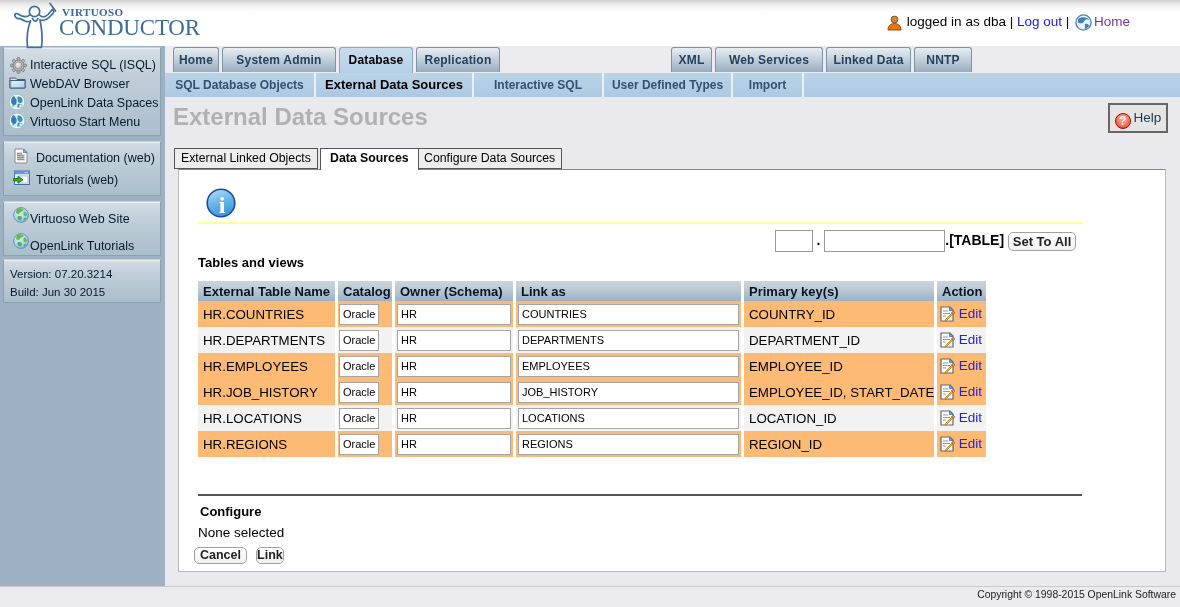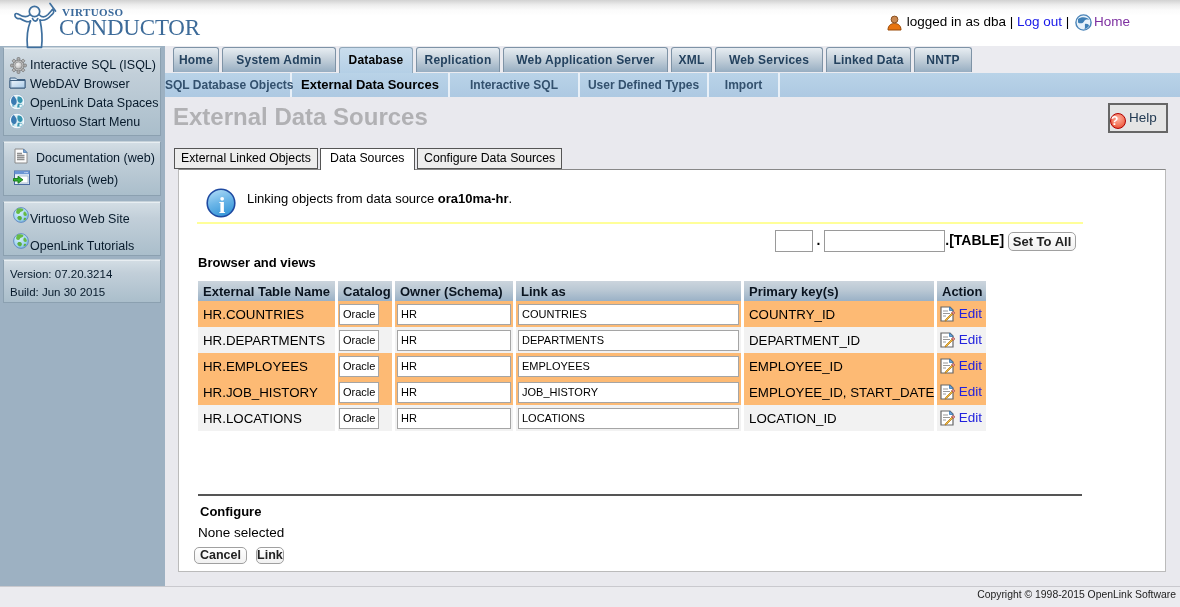--- a/index.html
+++ b/index.html
@@ -18,25 +18,25 @@
 #tabs1{position:absolute;left:0;top:0;width:1015px;height:27px}
 .t1{position:absolute;top:1px;height:25px;border:1px solid #7e93a6;border-bottom:none;border-radius:3px 3px 0 0;background:linear-gradient(#e7edf2 0,#c5d1db 45%,#97aec2 100%);font-size:12px;font-weight:bold;color:#24425f;text-align:center;line-height:24px;letter-spacing:0.2px}
 .t1.act{top:1px;height:26px;background:linear-gradient(#cadded 0,#b4cfe6 100%);color:#000;border-color:#8fa6b8}
 
 #tabs2{position:absolute;left:0;top:27px;width:1015px;height:24px;background:linear-gradient(#b9d3e8 0,#adc9e2 100%);font-size:12px;font-weight:bold;color:#33516e;white-space:nowrap}
 #tabs2 span{display:inline-block;height:24px;line-height:24px;text-align:center;border-right:2px solid #e8f0f8}
 #tabs2 span.act{color:#000;font-size:13px}
 
 #content{position:absolute;left:0;top:51px;width:1015px;height:489px;background:#e9e9ee}
 #h1{position:absolute;left:8px;top:6px;font-size:24px;font-weight:bold;color:#b1b1b4;letter-spacing:0px}
-#helpbtn{position:absolute;left:943px;top:6px;width:60px;height:30px;border:2px solid #666;background:#e5e5e5;font-size:13.5px;color:#223a52;line-height:26px;text-align:left}
+#helpbtn{position:absolute;left:943px;top:6px;width:60px;height:30px;border:2px solid #666;background:#e5e5e5;font-size:13.5px;color:#223a52;line-height:26px;text-align:center}
 #helpbtn .hq{display:inline-block;vertical-align:-3px;width:16px;height:16px;border-radius:50%;background:radial-gradient(circle at 50% 35%,#ffb09e 0,#f4765c 55%,#e03a20 100%);border:1px solid #b00000;color:#fff;font-size:12px;font-weight:bold;line-height:14px;margin-right:3px}
 
 .stab{position:absolute;top:51px;height:21px;border:1px solid #555;background:#ededed;font-size:12.3px;color:#000;line-height:19px;padding:0 6px;white-space:nowrap}
-.stab.act{background:#fff;font-weight:normal;height:22px;border-bottom:none;z-index:3;font-size:12.3px;padding:0 9px}
+.stab.act{background:#fff;font-weight:bold;height:22px;border-bottom:none;z-index:3;font-size:12.3px;padding:0 9px}
 
 #panel{position:absolute;left:13px;top:72px;width:988px;height:403px;background:#fff;border:1px solid #bbb;border-top-color:#888}
 .abs{position:absolute}
 #infoicon{left:27px;top:18px}
 #infotext{left:68px;top:21px;font-size:13px;color:#000}
 #yline{left:18px;top:52px;width:886px;height:2px;background:#ffff99}
 #setrow{left:0;top:60px;width:897px;height:24px;text-align:right;font-size:14px;font-weight:bold}
 .inp{border:1px solid #9a9a9a;background:#fff;height:22px;font-size:11px;padding:0 3px;vertical-align:middle;font-family:"Liberation Sans",sans-serif}
 .macbtn{display:inline-block;border:1px solid #a0a0a0;border-radius:5px;background:linear-gradient(#fff,#f1f1f1);font-size:13px;font-weight:bold;color:#222;text-align:center;vertical-align:middle}
 #tvlabel{left:19px;top:85px;font-size:13px;font-weight:bold;color:#000}
@@ -211,53 +211,51 @@
   <div class="sit" style="left:10px;top:222px;font-size:11.5px">Version: 07.20.3214</div>
   <div class="sit" style="left:10px;top:240px;font-size:11.5px">Build: Jun 30 2015</div>
 </div>
 
 <div id="main">
   <div id="tabs1">
     <span class="t1" style="left:8px;width:46px">Home</span>
     <span class="t1" style="left:57px;width:114px">System Admin</span>
     <span class="t1 act" style="left:174px;width:74px">Database</span>
     <span class="t1" style="left:251px;width:84px">Replication</span>
-    <span class="t1" style="left:338px;width:165px">Web Application Server</span>
     <span class="t1" style="left:506px;width:41px">XML</span>
     <span class="t1" style="left:550px;width:108px">Web Services</span>
     <span class="t1" style="left:661px;width:85px">Linked Data</span>
     <span class="t1" style="left:749px;width:58px">NNTP</span>
   </div>
-  <div id="tabs2"><span style="width:127px">SQL Database Objects</span><span class="act" style="width:158px">External Data Sources</span><span style="width:130px">Interactive SQL</span><span style="width:129px">User Defined Types</span><span style="width:71px">Import</span></div>
+  <div id="tabs2"><span style="width:151px">SQL Database Objects</span><span class="act" style="width:158px">External Data Sources</span><span style="width:130px">Interactive SQL</span><span style="width:129px">User Defined Types</span><span style="width:71px">Import</span></div>
   <div id="content">
     <div id="h1">External Data Sources</div>
     <div id="helpbtn"><span class="hq">?</span>Help</div>
     <span class="stab" style="left:9px">External Linked Objects</span>
     <span class="stab act" style="left:155px">Data Sources</span>
     <span class="stab" style="left:252px">Configure Data Sources</span>
     <div id="panel">
       <div class="abs" id="infoicon">
           <svg width="30" height="30" viewBox="0 0 30 30">
             <defs>
               <linearGradient id="ib" x1="0" y1="0" x2="0.35" y2="1">
                 <stop offset="0%" stop-color="#b8e0f8"></stop>
                 <stop offset="55%" stop-color="#6cb6e8"></stop>
                 <stop offset="100%" stop-color="#3c9ada"></stop>
               </linearGradient>
             </defs>
             <circle cx="15" cy="15" r="13.8" fill="url(#ib)" stroke="#1e49a0" stroke-width="1.6"></circle>
             <text x="16" y="24.5" font-family="Liberation Serif,serif" font-size="24" font-weight="bold" fill="#fff" text-anchor="middle">i</text>
           </svg>
         </div>
-      <div class="abs" id="infotext">Linking objects from data source <b>ora10ma-hr</b>.</div>
       <div class="abs" id="yline"></div>
       <div class="abs" id="setrow">
         <input class="inp" style="width: 38px;" type="text">&nbsp;.&nbsp;<input class="inp" style="width: 121px;" type="text">.[TABLE]&nbsp;<span class="macbtn" style="width:68px;height:19px;line-height:17px">Set To All</span>
       </div>
-      <div class="abs" id="tvlabel">Browser and views</div>
+      <div class="abs" id="tvlabel">Tables and views</div>
       <table class="abs" id="dtable">
         <tbody>
             <tr>
               <th style="width:137px">External Table Name</th>
               <th style="width:54px">Catalog</th>
               <th style="width:118px">Owner (Schema)</th>
               <th style="width:225px">Link as</th>
               <th style="width:190px">Primary key(s)</th>
               <th style="width:49px">Action</th>
             </tr>
@@ -354,20 +352,40 @@
               </td>
               <td>LOCATION_ID</td>
               <td><a href="#"><svg class="ici" width="16" height="16" viewBox="0 0 16 16">
                     <path d="M2 1 L11 1 L14 4 L14 15 L2 15 Z" fill="#fff" stroke="#666" stroke-width="1.2"></path>
                     <path d="M10.5 1 L14 4.5 L10.5 4.5 Z" fill="#6aa7e0" stroke="#3a77b0" stroke-width="0.8"></path>
                     <path d="M4 5 H9 M4 7.5 H11 M4 10 H7" stroke="#999" stroke-width="1"></path>
                     <path d="M13 7 L8 12 L6.5 13.5 L6 15 L7.5 14.5 L9 13 L14 8 Z" fill="#f0c040" stroke="#b07010" stroke-width="0.7"></path>
                     <path d="M12.5 6.5 L14.5 8.5 L15.3 7.7 C15.8 7.2 15.8 6.5 15.3 6 C14.8 5.5 14.1 5.5 13.6 6 Z" fill="#e89090" stroke="#a05050" stroke-width="0.7"></path>
                   </svg> Edit</a></td>
             </tr>
+        <tr class="odd">
+              <td>HR.REGIONS</td>
+              <td style="padding:0 1px">
+                <input class="tin" style="width: 40px;" value="Oracle">
+              </td>
+              <td style="padding:0 2px">
+                <input class="tin" value="HR" style="">
+              </td>
+              <td style="padding:0 2px">
+                <input class="tin" value="REGIONS" style="">
+              </td>
+              <td>REGION_ID</td>
+              <td><a href="#"><svg class="ici" width="16" height="16" viewBox="0 0 16 16">
+                    <path d="M2 1 L11 1 L14 4 L14 15 L2 15 Z" fill="#fff" stroke="#666" stroke-width="1.2"></path>
+                    <path d="M10.5 1 L14 4.5 L10.5 4.5 Z" fill="#6aa7e0" stroke="#3a77b0" stroke-width="0.8"></path>
+                    <path d="M4 5 H9 M4 7.5 H11 M4 10 H7" stroke="#999" stroke-width="1"></path>
+                    <path d="M13 7 L8 12 L6.5 13.5 L6 15 L7.5 14.5 L9 13 L14 8 Z" fill="#f0c040" stroke="#b07010" stroke-width="0.7"></path>
+                    <path d="M12.5 6.5 L14.5 8.5 L15.3 7.7 C15.8 7.2 15.8 6.5 15.3 6 C14.8 5.5 14.1 5.5 13.6 6 Z" fill="#e89090" stroke="#a05050" stroke-width="0.7"></path>
+                  </svg> Edit</a></td>
+            </tr>
       </tbody>
         </table>
       <div class="abs" id="hrline"></div>
       <div class="abs" id="proc">Configure</div>
       <div class="abs" id="nonesel">None selected</div>
       <div class="abs" id="btnrow"><span class="macbtn" style="width:53px;height:17px;line-height:15px;font-size:12.5px">Cancel</span>&nbsp;&nbsp;<span class="macbtn" style="width:28px;height:17px;line-height:15px;font-size:12.5px">Link</span></div>
     </div>
   </div>
 </div>
 

